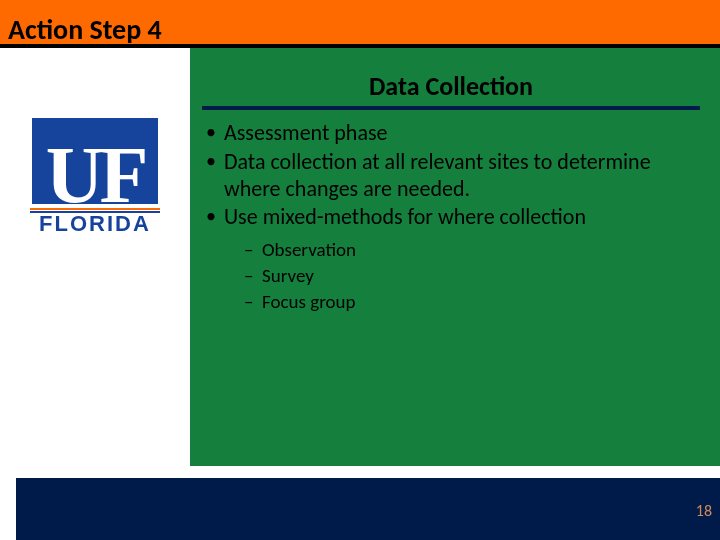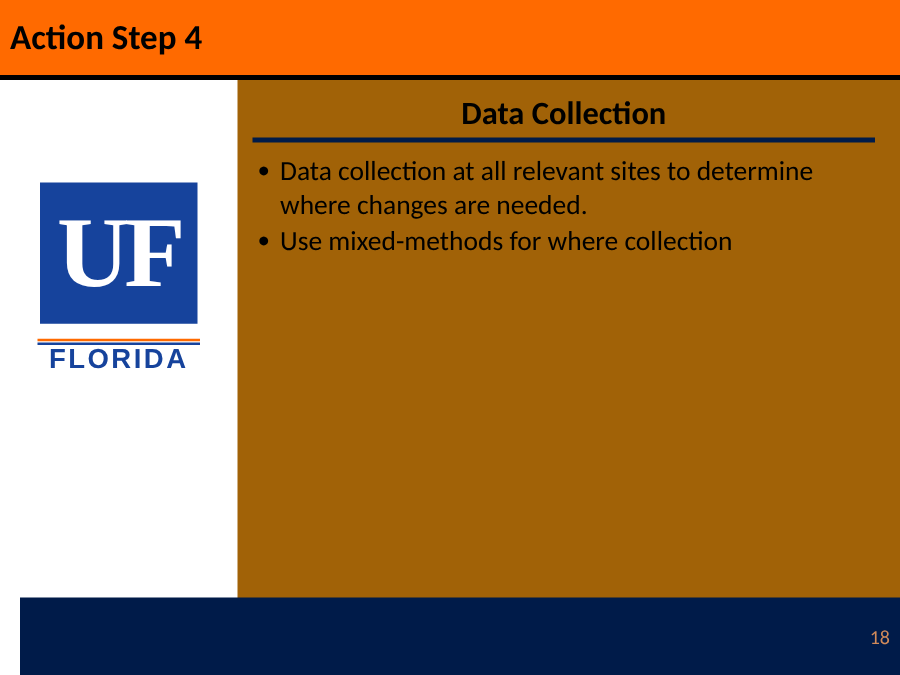--- a/index.html
+++ b/index.html
@@ -1,36 +1,36 @@
 <!DOCTYPE html>
 <html><head>
 <meta charset="utf-8">
 <style>
   * { margin: 0; padding: 0; box-sizing: border-box; }
   html, body { width: 720px; height: 540px; font-family: Calibri, Arial, sans-serif; background: #fff; overflow: hidden; }
   .slide { width: 720px; height: 540px; position: relative; }
-  .title-bar { width: 720px; height: 64px; background: #ff6a00; position: relative; }
+  .title-bar { width: 720px; height: 48px; background: #ff6a00; position: relative; }
   .title-text { font-size: 28px; font-weight: 700; color: #000; padding: 12px 0 0 8px; }
   .title-rule { position: absolute; left: 0; right: 0; bottom: 0; height: 4px; background: #000; }
   .body { display: flex; width: 720px; height: 418px; }
   .left-col { width: 190px; height: 418px; background: #fff; display: flex; align-items: flex-start; justify-content: center; padding-top: 70px; }
-  .right-col { width: 530px; height: 418px; background: #a16207; padding: 10px 20px 10px 12px; }
+  .right-col { width: 530px; height: 418px; background: #15803d; padding: 22px 20px 10px 12px; }
   .section-title { text-align: center; font-size: 26px; font-weight: 700; color: #000; margin-bottom: 4px; }
   .section-rule { height: 4px; background: #001b49; margin: 0 0 10px 0; }
   .bullets { list-style: none; }
   .bullets > li { position: relative; padding-left: 22px; font-size: 22px; line-height: 1.22; color: #000; margin-bottom: 2px; }
   .bullets > li::before { content: "•"; position: absolute; left: 4px; top: 0; color: #000; font-size: 20px; }
   .sub-bullets { list-style: none; margin-top: 6px; margin-left: 18px; }
   .sub-bullets > li { position: relative; padding-left: 20px; font-size: 19px; line-height: 1.35; color: #000; }
   .sub-bullets > li::before { content: "–"; position: absolute; left: 2px; top: 0; color: #000; }
   .footer { position: absolute; left: 16px; bottom: 0; width: 720px; height: 62px; background: #001b49; }
   .page-num { position: absolute; right: 24px; bottom: 20px; color: #d08a5a; font-size: 16px; }
   
   .uf-logo { width: 150px; text-align: center; }
-  .uf-box { width: 126px; height: 113px; background: #16439c; margin: 12px auto; position: relative; }
+  .uf-box { width: 126px; height: 86px; background: #16439c; margin: 0 auto; position: relative; }
   .uf-letters { font-family: Georgia, 'Times New Roman', serif; font-weight: 700; font-size: 80px; color: #fff; line-height: 114px; letter-spacing: -4px; text-align: center; }
   .uf-rule1 { height: 2px; background: #ff6a00; margin: 4px 10px 1px 10px; }
   .uf-rule2 { height: 2px; background: #16439c; margin: 0 10px 2px 10px; }
   .uf-univ { font-family: Georgia, 'Times New Roman', serif; font-size: 13px; color: #16439c; letter-spacing: 0.5px; }
   .uf-univ .of { font-style: italic; font-size: 11px; }
   .uf-fl { font-family: Arial Black, Arial, sans-serif; font-weight: 700; font-size: 22px; color: #16439c; letter-spacing: 2px; line-height: 1; margin-top: -2px; }
 </style>
 </head>
 <body>
 
@@ -51,23 +51,29 @@
         <div class="uf-rule1"></div>
         <div class="uf-rule2"></div>
         <div class="uf-fl">FLORIDA</div>
       </div>
     </div>
 
     <div class="right-col">
       <div class="section-title">Data Collection</div>
       <div class="section-rule"></div>
       <ul class="bullets">
+        <li>Assessment phase</li>
         <li>Data collection at all relevant sites to determine where changes are needed.</li>
         <li>
           <span>Use mixed-methods for where collection</span>
+          <ul class="sub-bullets">
+            <li>Observation</li>
+            <li>Survey</li>
+            <li>Focus group</li>
+          </ul>
         </li>
       </ul>
     </div>
 
   </div>
 
   <div class="footer">
     <div class="page-num">18</div>
   </div>
 

